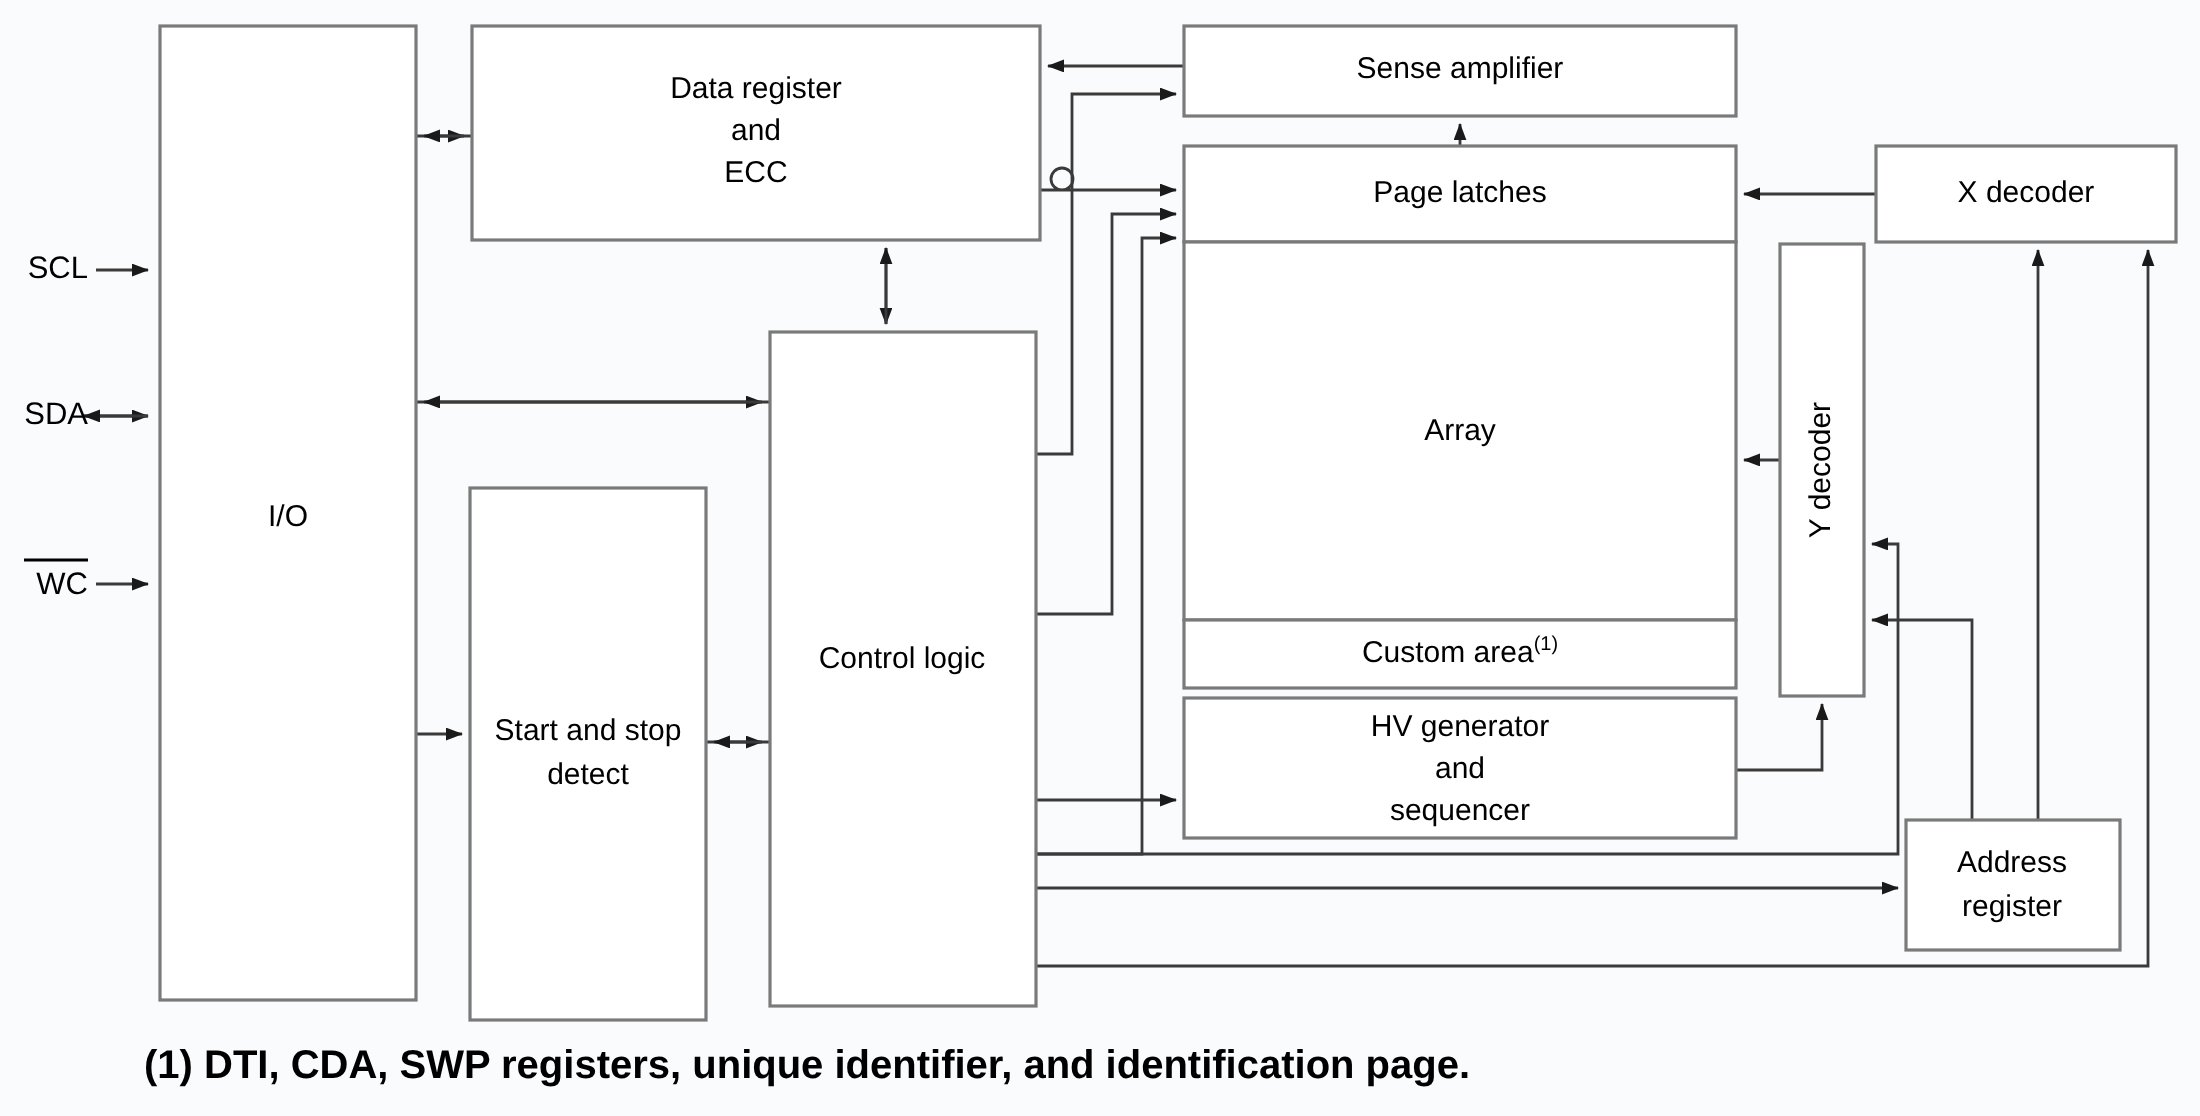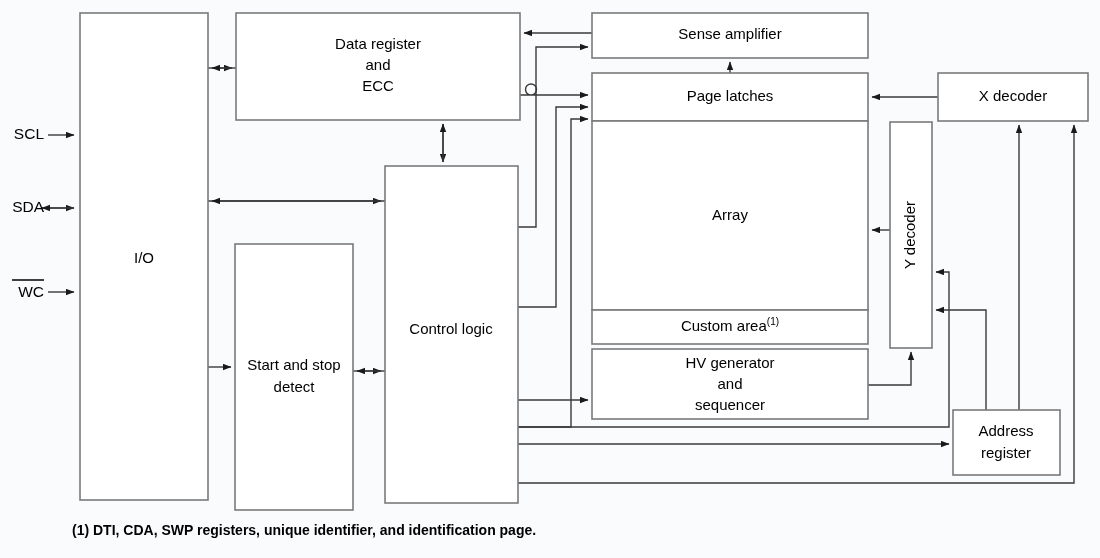--- a/index.html
+++ b/index.html
@@ -17,21 +17,21 @@
     dominant-baseline:middle;
   }
   .sig-label{
     font-size:15.5px;fill:#000;text-anchor:end;
     font-family:"Liberation Sans", sans-serif;
     dominant-baseline:middle;
   }
   .sup{font-size:10px;}
   .caption{
     position:absolute;left:72px;top:522px;
-    font-size:14px;font-weight:bold;color:#000;
+    font-size:20px;font-weight:bold;color:#000;
     font-family:"Liberation Sans", sans-serif;
     white-space:nowrap;
   }
   .box{fill:#ffffff;stroke:#7a7a7a;stroke-width:1.6;}
   .wire{stroke:#3a3a3a;stroke-width:1.4;fill:none;}
   .frame{stroke:#8a8a8a;stroke-width:1.6;fill:none;}
 </style>
 </head>
 <body>
 

